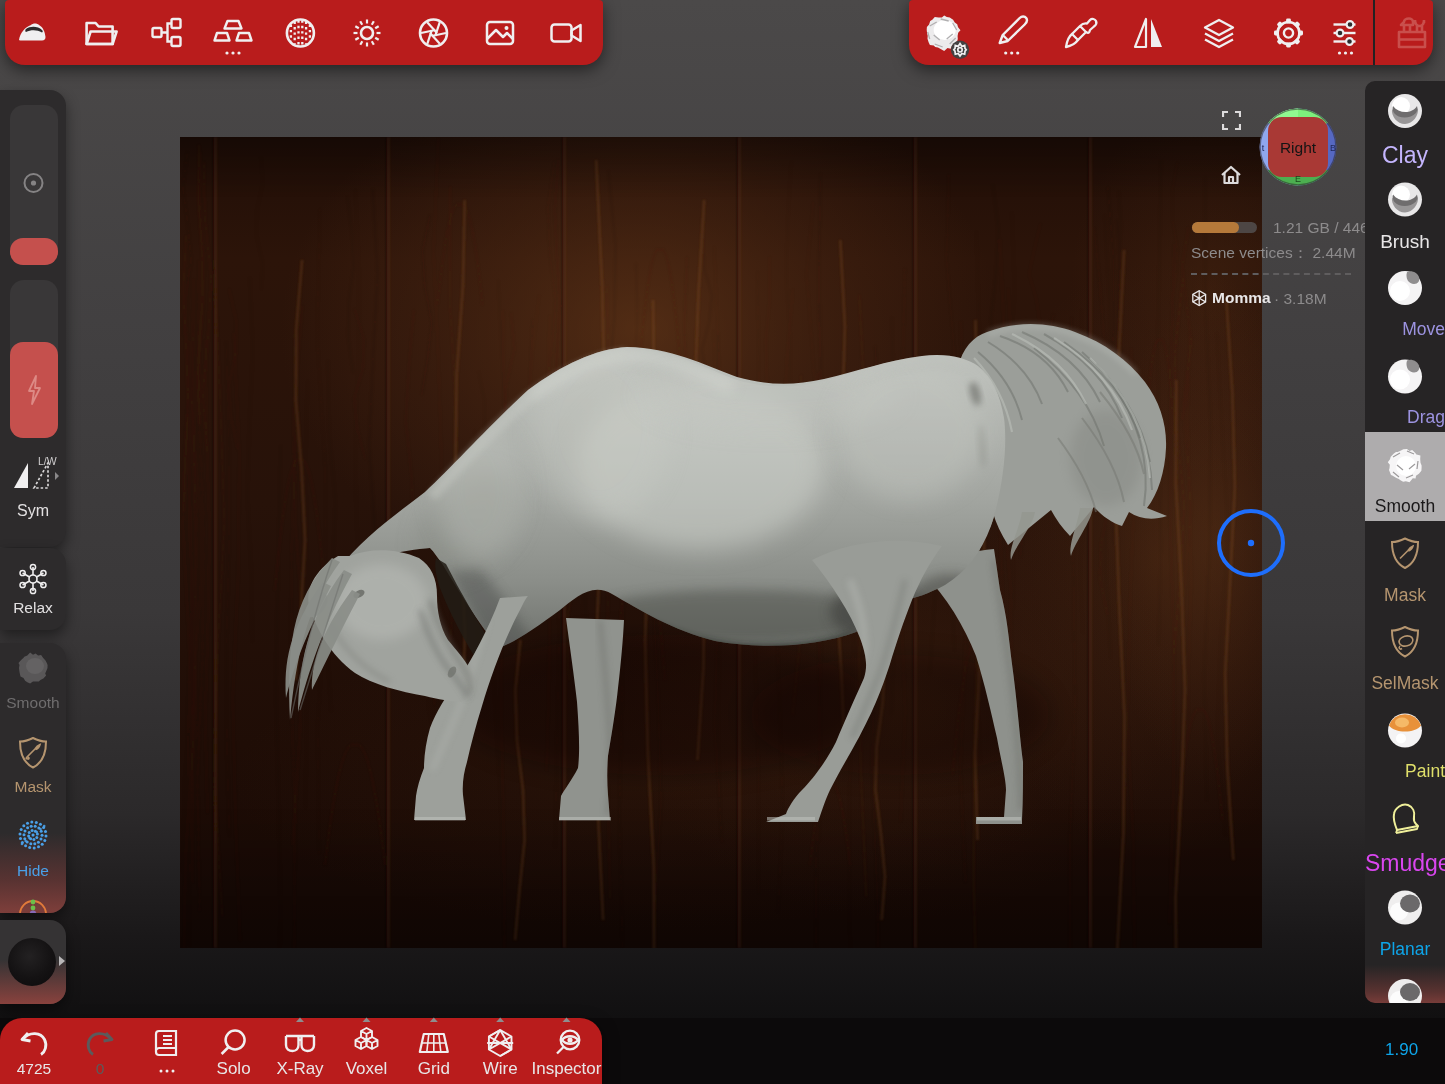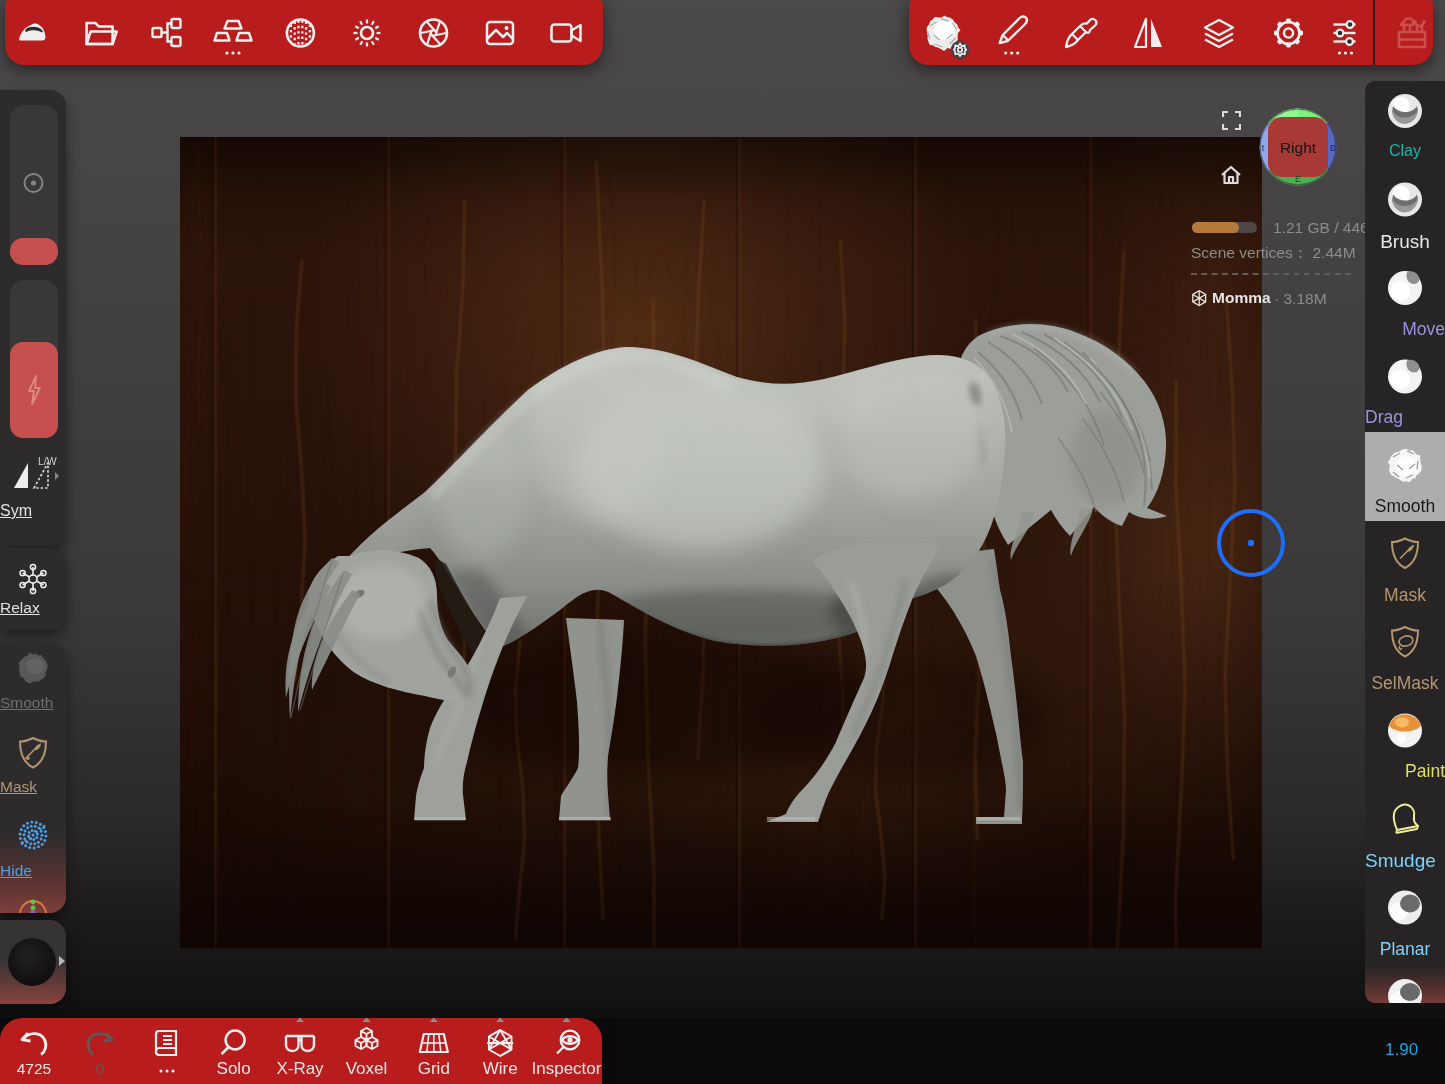--- a/index.html
+++ b/index.html
@@ -1,19 +1,19 @@
 <!DOCTYPE html>
 <html><head>
 <meta charset="utf-8">
 <style>
   html,body{margin:0;padding:0;background:#0c0a0b;}
   body{width:1445px;height:1084px;position:relative;overflow:hidden;font-family:"Liberation Sans",sans-serif;}
   .abs{position:absolute;} .t0{transform:translateZ(0);}
   .bar{background:#b91c1c;box-shadow:0 5px 16px rgba(0,0,0,.5);}
-  .lbl{color:#e2e0e1;font-size:17px;transform:translateZ(0);text-decoration:underline;}
+  .lbl{color:#e2e0e1;font-size:17px;text-align:center;transform:translateZ(0);}
   svg{display:block;}
 </style>
 </head>
 <body>
 <svg class="abs" style="left:0;top:0;z-index:1" width="1445" height="1084" viewBox="0 0 1445 1084">
   <defs>
     <linearGradient id="cgrad" x1="0" y1="0" x2="0" y2="1">
       <stop offset="0" stop-color="#4b4949"></stop>
         <stop offset="0.35" stop-color="#413f40"></stop>
       <stop offset="0.6" stop-color="#3a3839"></stop>
@@ -726,30 +726,30 @@
         <circle r="17" fill="#efeeee"></circle>
         <circle cx="-6" cy="4" r="9" fill="#fcfcfc"></circle>
         <ellipse cx="5" cy="-4" rx="10" ry="9" fill="#6b696a"></ellipse>
       </g>
       <g transform="translate(40,915.0)">
         <circle r="17" fill="#efeeee"></circle>
         <circle cx="-6" cy="4" r="9" fill="#fcfcfc"></circle>
         <ellipse cx="5" cy="-4" rx="10" ry="9" fill="#6b696a"></ellipse>
       </g>
     </svg>
-    <div class="abs t0" style="left:0;top:61px;width:80px;text-align:center;color:#14b8a6;font-size:16px">Clay</div>
+    <div class="abs t0" style="left:0;top:61px;width:80px;text-align:center;color:#c4b5fd;font-size:23px">Clay</div>
     <div class="abs t0" style="left:0;top:150px;width:80px;text-align:center;color:#e8e6e7;font-size:19px">Brush</div>
     <div class="abs t0" style="left:0;top:238px;width:80px;text-align:right;color:#9c93e0;font-size:17.5px">Move</div>
-    <div class="abs t0" style="left:0;top:326px;width:80px;text-align:left;color:#9c93e0;font-size:17.5px">Drag</div>
+    <div class="abs t0" style="left:0;top:326px;width:80px;text-align:right;color:#9c93e0;font-size:17.5px">Drag</div>
     <div class="abs t0" style="left:0;top:415px;width:80px;text-align:center;color:#1a1819;font-size:17.5px">Smooth</div>
     <div class="abs t0" style="left:0;top:504px;width:80px;text-align:center;color:#b5956f;font-size:17.5px">Mask</div>
     <div class="abs t0" style="left:0;top:592px;width:80px;text-align:center;color:#b5956f;font-size:17.5px">SelMask</div>
     <div class="abs t0" style="left:0;top:680px;width:80px;text-align:right;color:#dfdf6a;font-size:17.5px">Paint</div>
-    <div class="abs t0" style="left:0;top:769px;width:80px;text-align:left;color:#7dd3fc;font-size:19px">Smudge</div>
-    <div class="abs t0" style="left:0;top:858px;width:80px;text-align:center;color:#7dd3fc;font-size:17.5px">Planar</div>
+    <div class="abs t0" style="left:0;top:769px;width:80px;text-align:left;color:#d946ef;font-size:23px">Smudge</div>
+    <div class="abs t0" style="left:0;top:858px;width:80px;text-align:center;color:#0ea5e9;font-size:17.5px">Planar</div>
   </div>
 <div class="abs bar" style="left:0;top:1018px;width:602px;height:66px;border-radius:22px 22px 0 0;z-index:5">
 <svg width="602" height="66">
       <g transform="translate(34,25)" fill="none" stroke="#f0eff0" stroke-width="2.8" stroke-linejoin="round">
         <path d="M -6,-10 L -12,-3.5 L -3.5,-2"></path>
         <path d="M -11.5,-3.8 C -4,-12 7,-10.5 10.5,-3.5 C 13.5,2.5 11,9 7,11.5"></path>
       </g>
       <text x="34" y="56" fill="#e8e6e7" font-size="15.5" text-anchor="middle">4725</text>
       <g transform="translate(100,25)" fill="none" stroke="#5c5a5b" stroke-width="2.8" stroke-linejoin="round">
         <path d="M 6,-10 L 12,-3.5 L 3.5,-2"></path>

